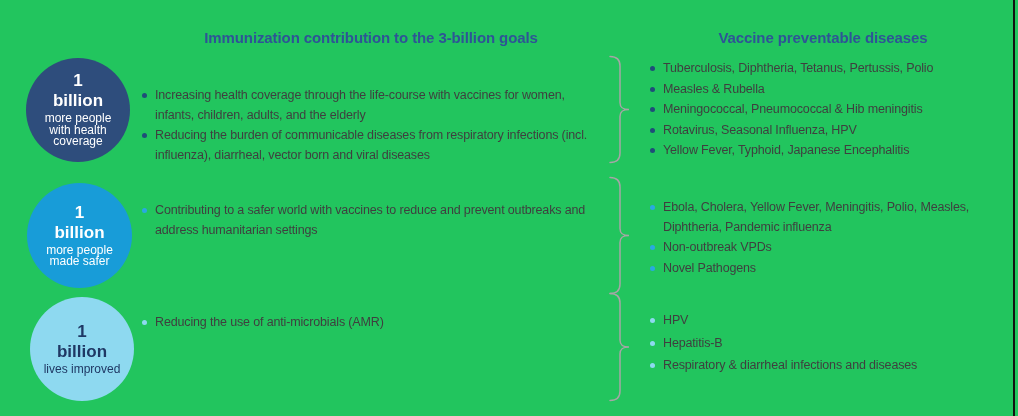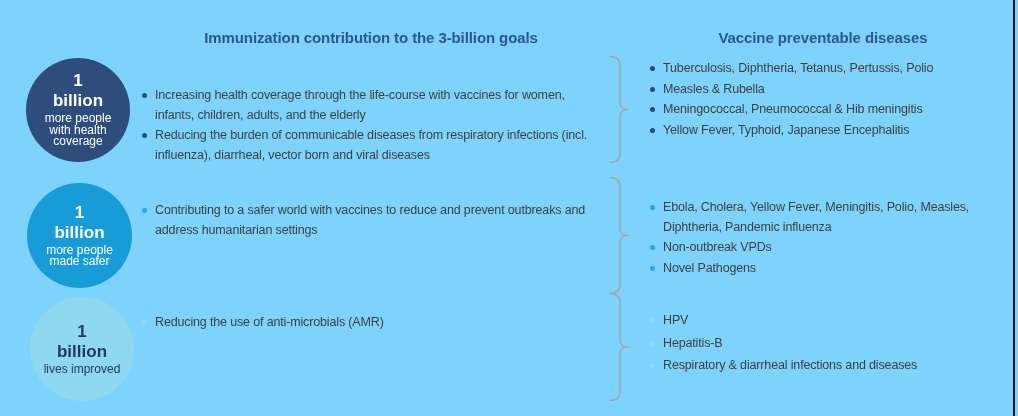--- a/index.html
+++ b/index.html
@@ -1,17 +1,17 @@
 <!DOCTYPE html>
 <html><head>
 <meta charset="utf-8">
 <style>
   html,body{margin:0;padding:0;background:#ffffff;}
   #canvas{
-    position:relative;width:1018px;height:416px;background:#7dd3fc;overflow:hidden;
+    position:relative;width:1018px;height:416px;background:#22c55e;overflow:hidden;
     font-family:"Liberation Sans",sans-serif;color:#3f3f3f;
   }
   .col-title{
     position:absolute;top:29px;font-size:15px;font-weight:bold;text-align:center;
     letter-spacing:-0.1px;
   }
   #goals-title{left:140px;width:462px;}
   #diseases-title{left:648px;width:350px;}
   .circle{
     position:absolute;border-radius:50%;display:flex;flex-direction:column;
@@ -71,20 +71,24 @@
           <li>
             <span class="dot" style="background: rgb(31, 78, 121);"></span>
             <span>Measles &amp; Rubella</span>
           </li>
           <li>
             <span class="dot" style="background: rgb(31, 78, 121);"></span>
             <span>Meningococcal, Pneumococcal &amp; Hib meningitis</span>
           </li>
           <li>
             <span class="dot" style="background: rgb(31, 78, 121);"></span>
+            <span>Rotavirus, Seasonal Influenza, HPV</span>
+          </li>
+          <li>
+            <span class="dot" style="background: rgb(31, 78, 121);"></span>
             <span>Yellow Fever, Typhoid, Japanese Encephalitis</span>
           </li>
         </ul>
       </div>
       <div class="row-1">
         <div class="circle" style="left: 27px; top: 183px; width: 105px; height: 105px; background: rgb(24, 156, 216); color: rgb(255, 255, 255);">
           <div class="c-num">1</div>
           <div class="c-word">billion</div>
           <div class="c-cap">more people
 made safer</div>

